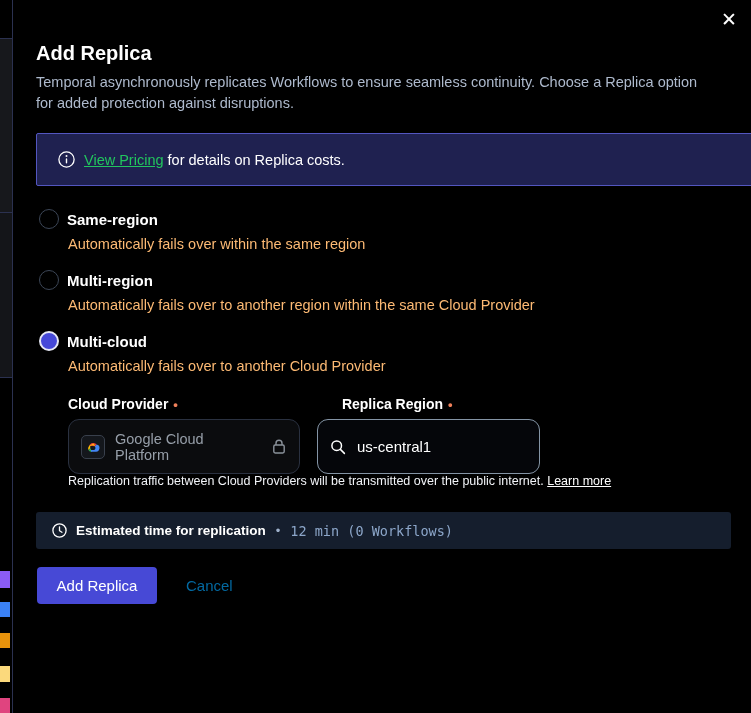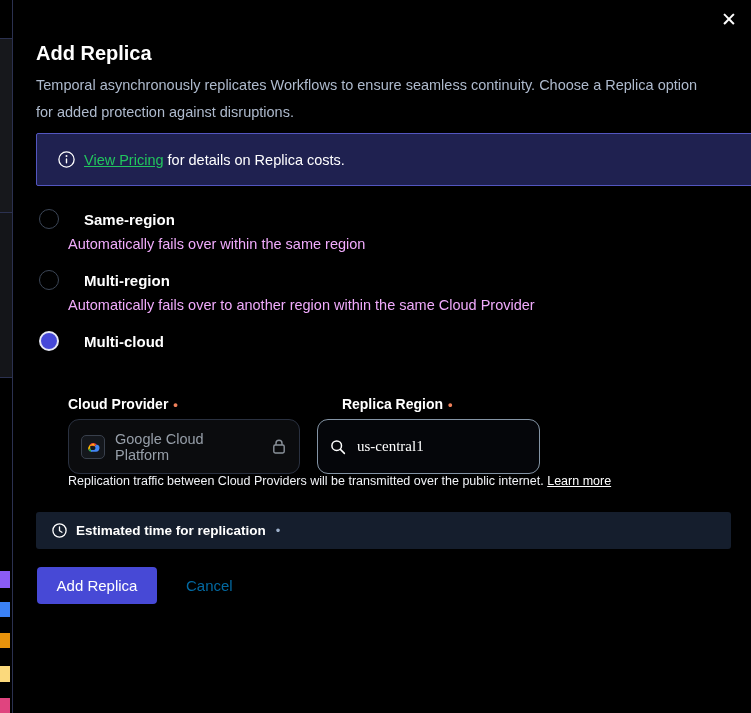--- a/index.html
+++ b/index.html
@@ -9,49 +9,49 @@
   
   .edge-vline{position:absolute;left:12px;top:0;width:1px;height:713px;background:#2b3150;}
   .edge-hline{position:absolute;left:0;width:12px;height:1px;background:#2b3150;}
   .edge-shade{position:absolute;left:0;width:12px;background:#17181c;}
   .strip-block{position:absolute;left:0;width:10px;}
 
   
   .close-btn{position:absolute;top:8px;right:12px;width:24px;height:24px;line-height:22px;
              text-align:center;font-size:19px;color:#fff;cursor:pointer;background:none;border:none;}
   .title{position:absolute;left:36px;top:42px;font-size:20px;font-weight:700;}
-  .description{position:absolute;left:36px;top:72px;width:668px;font-size:14.5px;line-height:27px;color:#aebacd;}
+  .description{position:absolute;left:36px;top:72px;width:668px;font-size:14.5px;line-height:21px;color:#aebacd;}
 
   .pricing-banner{position:absolute;left:36px;top:133px;width:693px;height:51px;
                   background:#1f2150;border:1px solid #5356c0;border-radius:2px;
                   display:flex;align-items:center;padding:0 21px;gap:9px;box-sizing:content-box;}
   .pricing-banner .txt{font-size:14.5px;color:#fff;}
   .pricing-banner a{color:#22c55e;text-decoration:underline;}
 
   .option{position:absolute;left:36px;}
-  .opt-row{display:flex;align-items:center;gap:25px;}
+  .opt-row{display:flex;align-items:center;gap:8px;}
   .radio{width:18px;height:18px;border-radius:50%;border:1px solid #3c4657;margin-left:3px;flex:0 0 auto;}
   .radio.selected{background:#4649d8;border:2px solid #e7e9f5;width:16px;height:16px;}
   .opt-label{font-size:15px;font-weight:700;}
-  .opt-desc{margin-top:7px;padding-left:32px;font-size:14.5px;color:#f0abfc;}
+  .opt-desc{margin-top:7px;padding-left:32px;font-size:14.5px;color:#fdba74;}
 
   .form-label{font-size:14px;font-weight:700;}
   .req-dot{color:#f0805a;font-size:13px;margin-left:5px;}
   .labels-row{position:absolute;left:68px;top:396px;display:flex;text-align:center;}
   .labels-row .lbl2{margin-left:164px;}
 
   .field{position:absolute;top:419px;height:55px;box-sizing:border-box;border-radius:11px;
          display:flex;align-items:center;}
   .field-provider{left:68px;width:232px;background:#0b0c0e;border:1px solid #2a3140;padding:0 12px;gap:10px;}
   .provider-text{font-size:14.5px;color:#979fa9;flex:1;}
   .gcp-chip{width:22px;height:22px;border-radius:5px;background:#14171c;border:1px solid #39404c;
             display:flex;align-items:center;justify-content:center;flex:0 0 auto;}
   .field-region{left:317px;width:223px;background:#05060a;border:1px solid #8494a5;padding:0 12px;gap:9px;}
   .field-region input{background:transparent;border:none;outline:none;color:#fff;
-                      font-size:15px;font-weight:500;width:100%;font-family:Liberation Serif, serif;}
+                      font-size:15px;font-weight:500;width:100%;font-family:Liberation Sans, sans-serif;}
 
   .note{position:absolute;left:68px;top:474px;font-size:12.5px;color:#f2f4f8;}
   .note a{color:#fff;}
 
   .estimate-banner{position:absolute;left:36px;top:512px;width:695px;height:37px;background:#151e2d;
                    border-radius:3px;display:flex;align-items:center;padding:0 16px;gap:9px;box-sizing:border-box;}
   .estimate-label{font-size:13.5px;font-weight:700;color:#fff;}
   .estimate-dot{color:#9fb2cc;font-size:13px;margin:0 1px;}
   .estimate-value{font-family:"DejaVu Sans Mono",monospace;font-size:13.5px;color:#8ca6c9;}
 
@@ -110,20 +110,21 @@
       <div class="opt-label">Multi-region</div>
     </div>
     <div class="opt-desc">Automatically fails over to another region within the same Cloud Provider</div>
   </div>
 
   <div class="option" style="top:331px;">
     <div class="opt-row">
       <div class="radio selected"></div>
       <div class="opt-label">Multi-cloud</div>
     </div>
+    <div class="opt-desc">Automatically fails over to another Cloud Provider</div>
   </div>
 
   <div class="labels-row">
     <span class="form-label"><span>Cloud Provider</span><span class="req-dot">•</span></span>
     <span class="form-label lbl2"><span>Replica Region</span><span class="req-dot">•</span></span>
   </div>
 
   <div class="field field-provider">
     <span class="gcp-chip">
       <svg width="14" height="14" viewBox="0 0 24 24">
@@ -150,18 +151,19 @@
 
   <div class="note"><span>Replication traffic between Cloud Providers will be transmitted over the public internet. </span><a href="#">Learn more</a></div>
 
   <div class="estimate-banner">
     <svg class="icon-svg" width="15" height="15" viewBox="0 0 15 15">
       <circle cx="7.5" cy="7.5" r="6.6" fill="none" stroke="#fff" stroke-width="1.3"></circle>
       <path d="M7.5 3.8v3.9l2.4 1.6" fill="none" stroke="#fff" stroke-width="1.3" stroke-linecap="round"></path>
     </svg>
     <span class="estimate-label">Estimated time for replication</span>
     <span class="estimate-dot">•</span>
+    <span class="estimate-value">12 min (0 Workflows)</span>
   </div>
 
   <button class="submit-btn">Add Replica</button>
   <button class="cancel-btn">Cancel</button>
 
 </div>
 
 </body></html>

